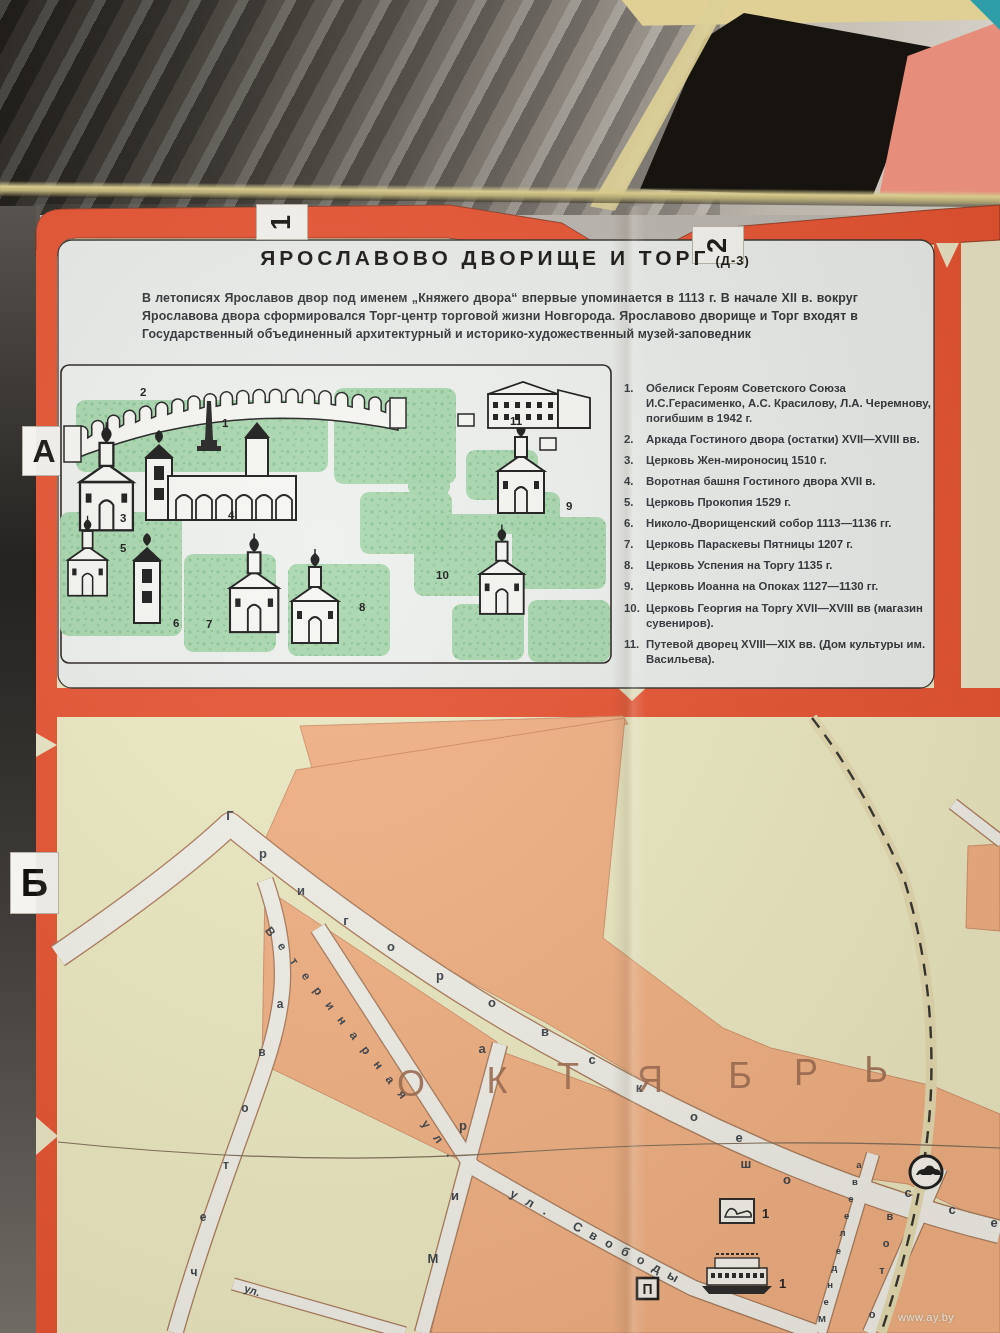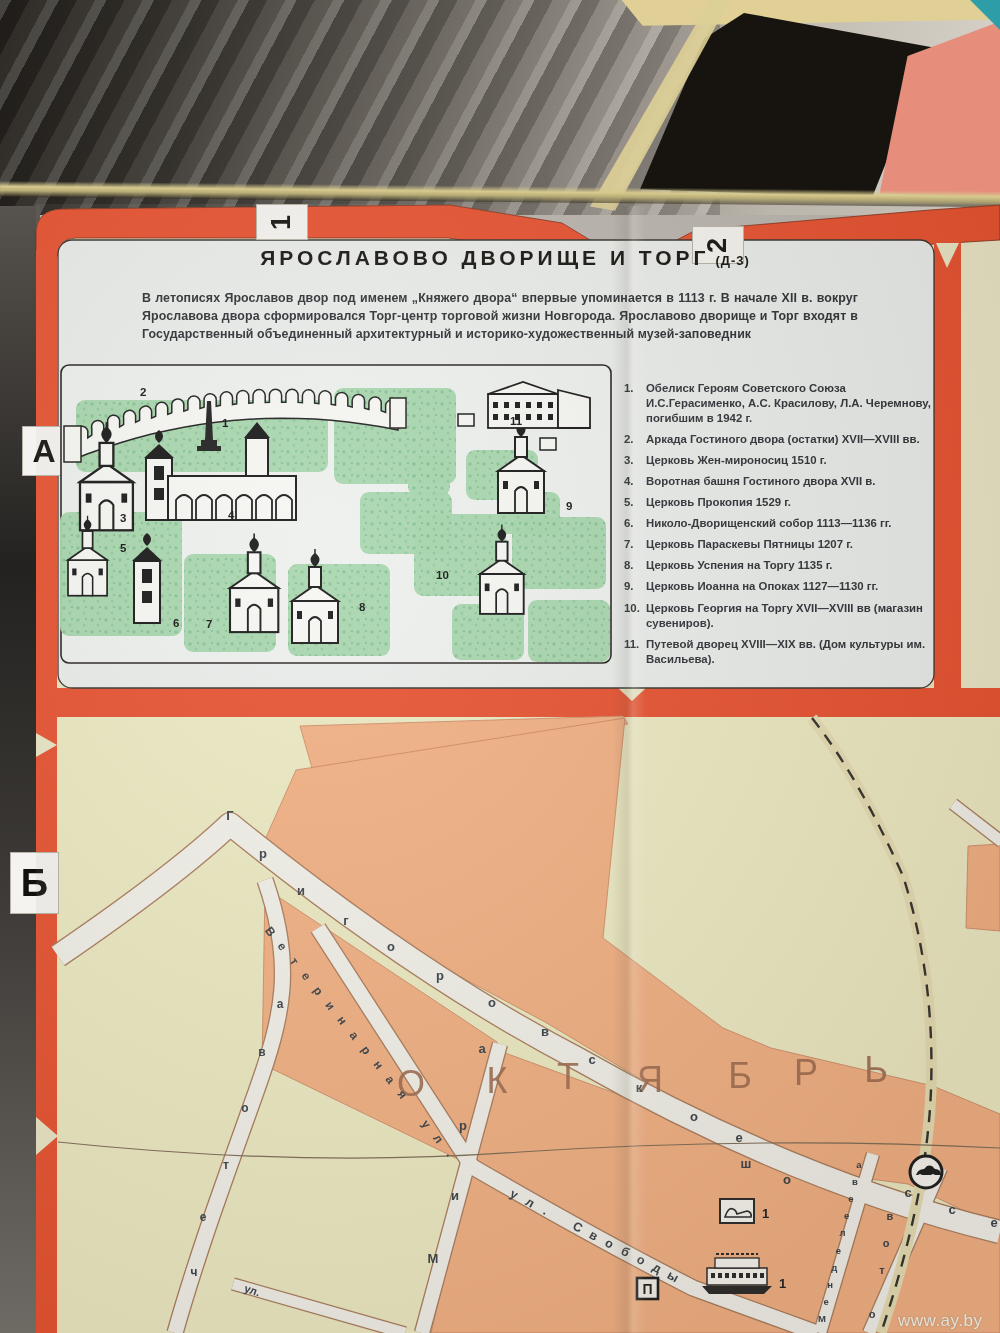--- a/index.html
+++ b/index.html
@@ -38,21 +38,21 @@
   #title-row{left:80px;top:246px;width:850px;height:40px;text-align:center;color:#15130f;}
   #title-row .main{font-size:21px;font-weight:bold;letter-spacing:4px;}
   #title-row .suffix{font-size:13px;font-weight:bold;letter-spacing:1px;margin-left:6px;}
   #intro{left:142px;top:290px;width:716px;height:72px;font-size:12.4px;line-height:1.45;
          font-weight:bold;color:#2c2f33;text-align:justify;letter-spacing:.1px;}
   #legend{left:624px;top:381px;width:318px;color:#2d3136;}
   #legend ol{margin:0;padding:0;list-style:none;}
   #legend li{font-size:11.4px;line-height:1.32;font-weight:600;margin:0 0 6px 0;
              padding-left:22px;text-indent:-22px;}
   #legend li .num{display:inline-block;width:22px;text-indent:0;}
-  #watermark{left:898px;top:1311px;width:100px;font-size:17px;color:#e6ece6;opacity:.85;
+  #watermark{left:898px;top:1311px;width:100px;font-size:11px;color:#e6ece6;opacity:.85;
              text-shadow:0 0 2px rgba(60,70,60,.5);letter-spacing:.5px;}
   #sheet-shade{left:36px;top:204px;width:964px;height:1129px;pointer-events:none;
     background:radial-gradient(ellipse at 30% 30%,rgba(255,255,255,.10),rgba(60,50,35,.10) 80%);}
 </style>
 </head>
 <body>
 
 <div id="canvas">
 
   <div class="abs" id="bg-photo"></div>

